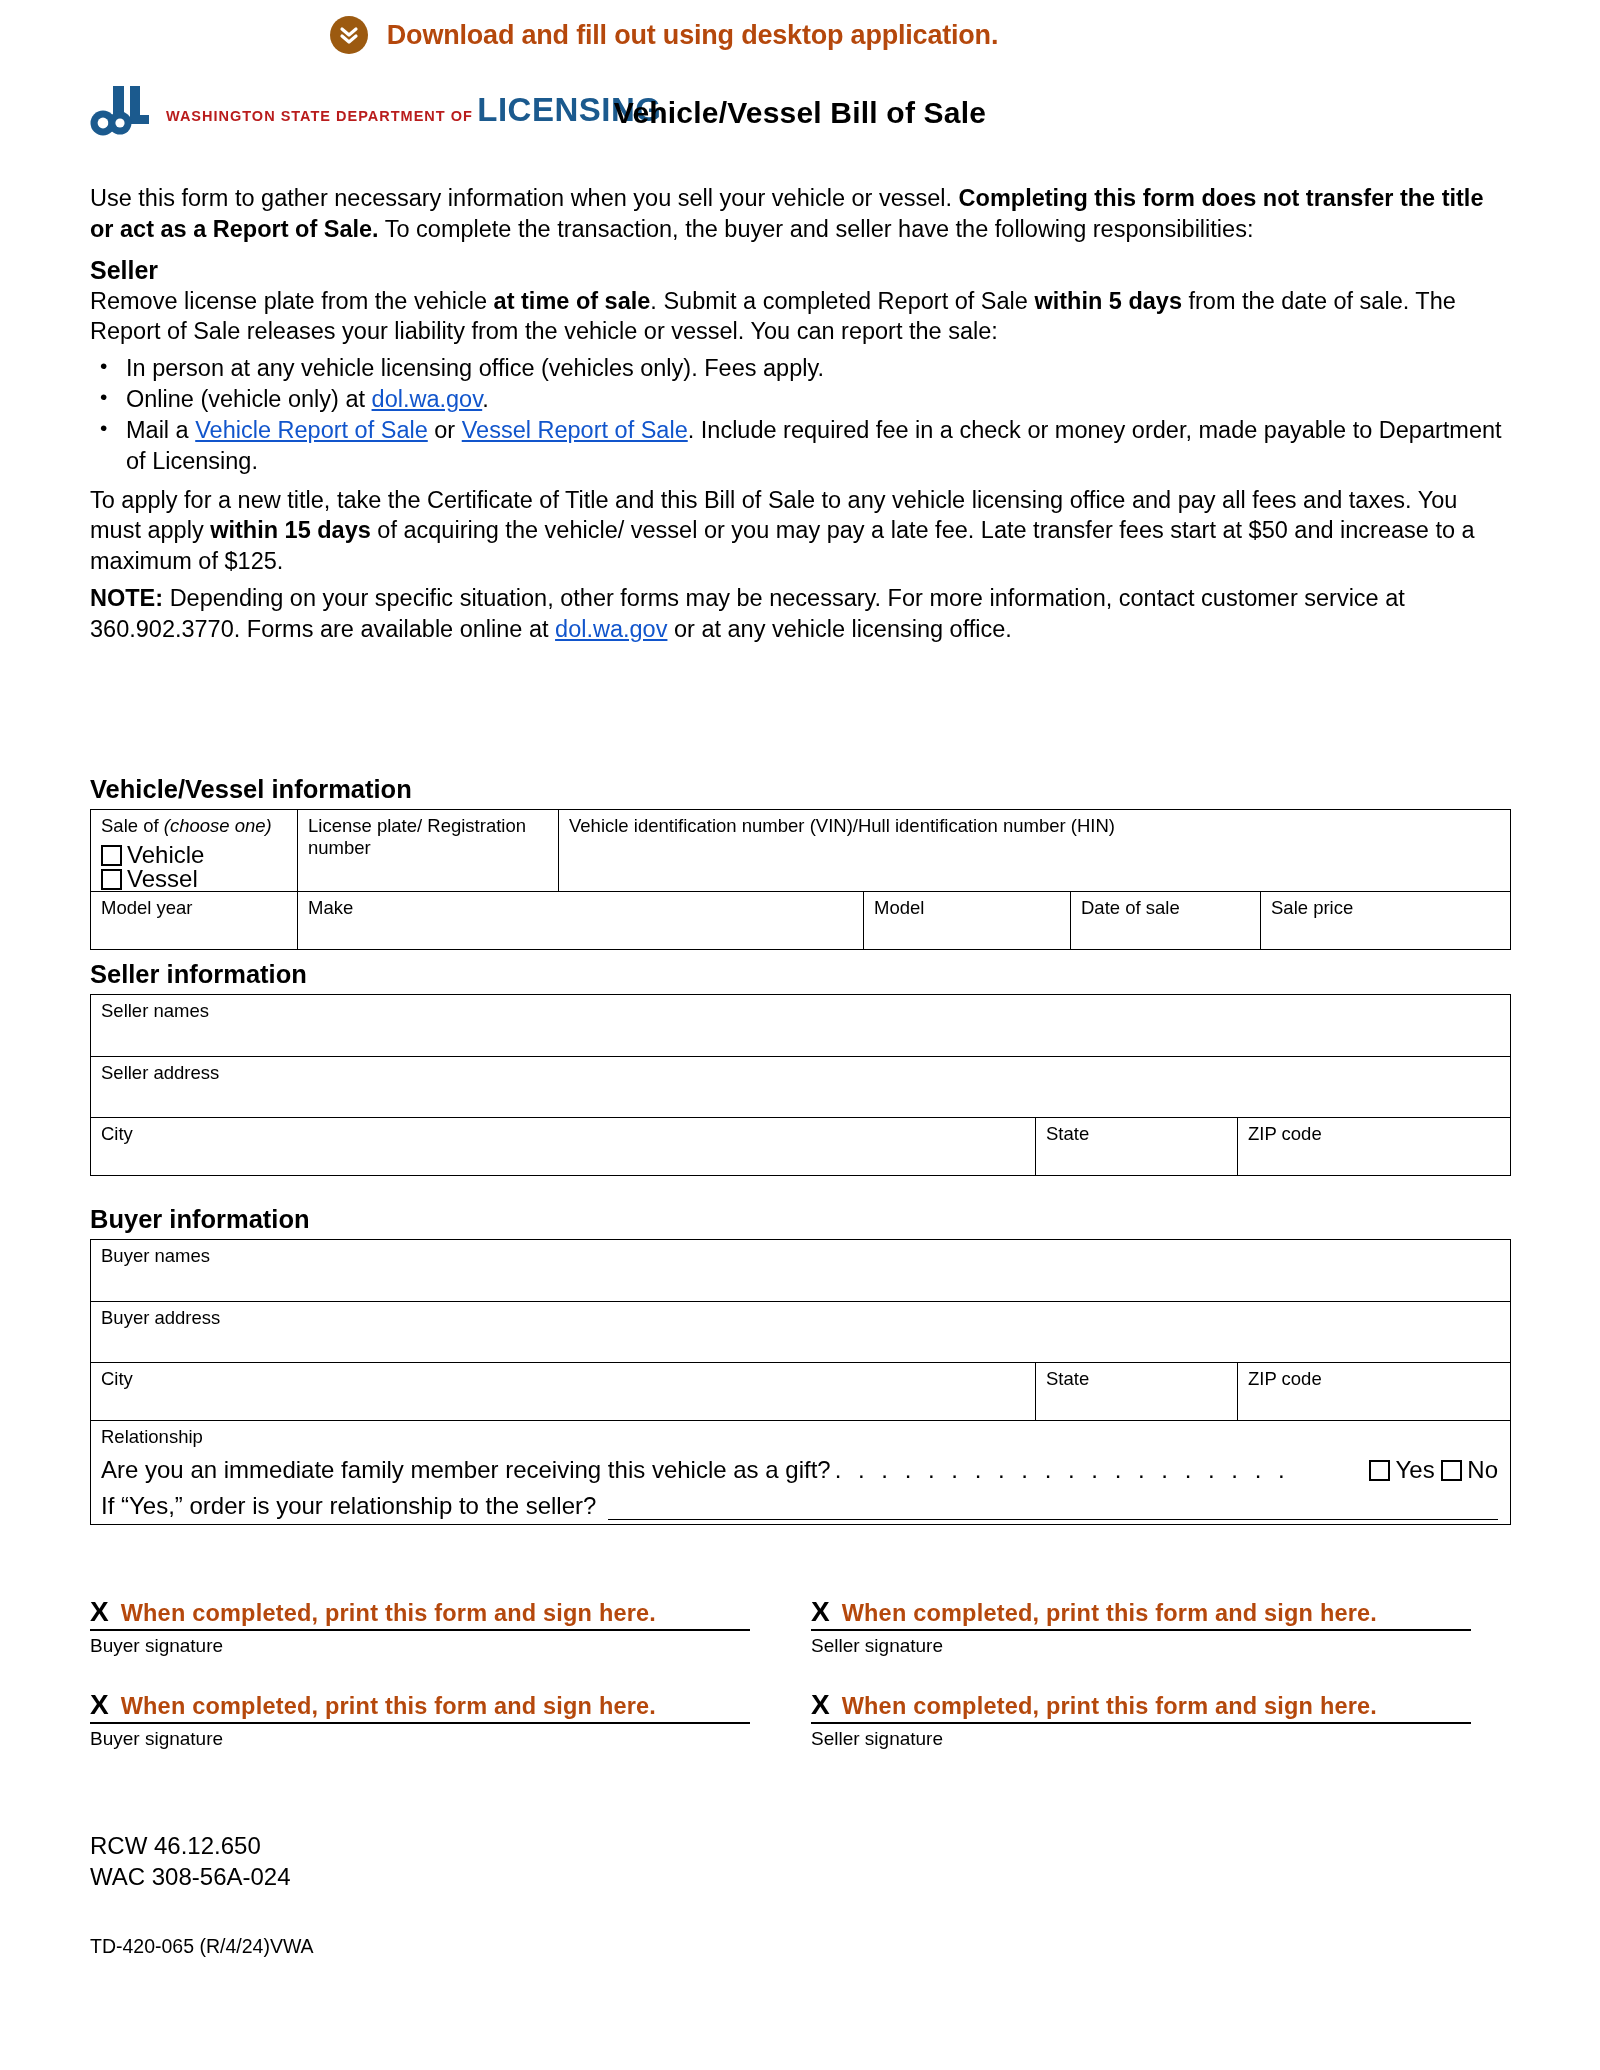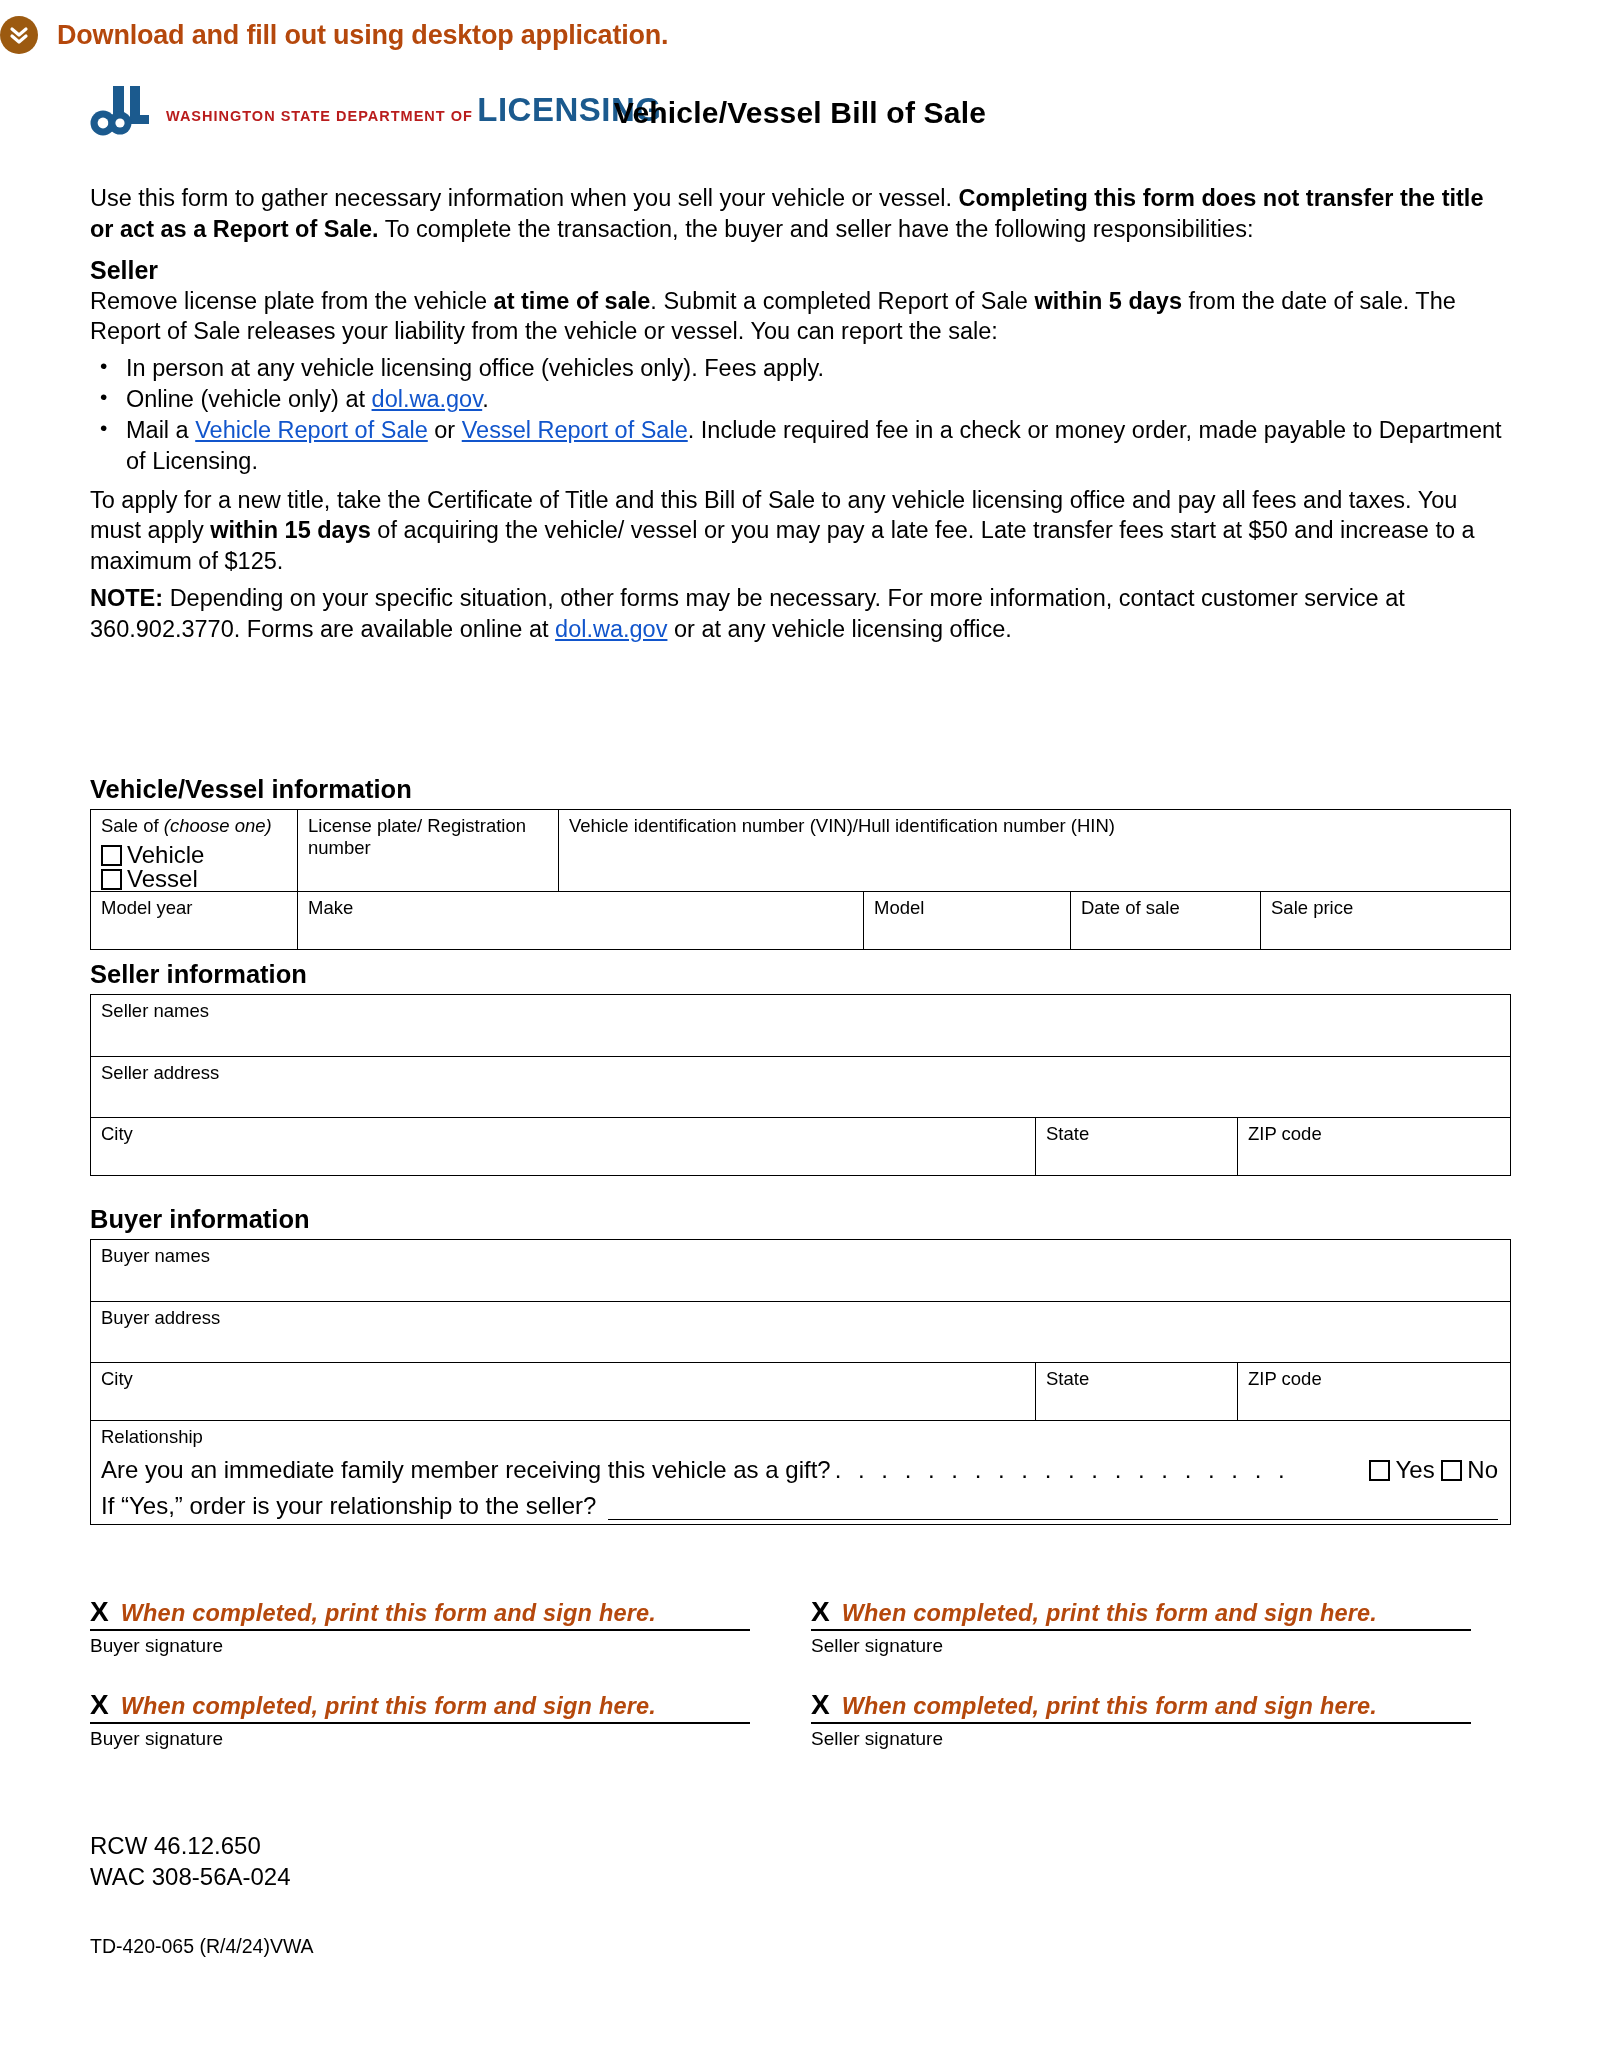--- a/index.html
+++ b/index.html
@@ -13,21 +13,21 @@
     position: relative;
     overflow: hidden;
   }
 
   .page { position: relative; width: 1600px; height: 2070px; }
 
   
   .banner {
     position: absolute;
     top: 16px; left: 0; width: 1328px;
-    display: flex; align-items: center; 
+    display: flex; align-items: center; justify-content: center;
     gap: 19px;
   }
   .banner-icon {
     width: 38px; height: 38px; border-radius: 50%;
     background: #9c5a10;
     display: flex; align-items: center; justify-content: center;
     flex: none;
   }
   .banner-icon svg { display: block; }
   .banner-text {
@@ -131,21 +131,21 @@
     column-gap: 0; row-gap: 0;
   }
   .sig-block { width: 660px; }
   .sig-block.right { margin-left: 0; }
   .sig-line {
     display: flex; align-items: baseline;
     border-bottom: 2px solid #000; padding-bottom: 2px;
   }
   .sig-x { font-size: 28px; font-weight: bold; margin-right: 12px; line-height: 1; }
   .sig-prompt {
-    color: #b5480c; font-weight: bold; font-style: italic;
+    color: #b5480c; font-weight: bold; 
     font-size: 23.5px; white-space: nowrap; letter-spacing: 0.2px;
   }
   .sig-caption { font-size: 19px; margin-top: 4px; }
   .sig-row-gap { height: 34px; }
 
   
   .footer { position: absolute; left: 90px; top: 1830px; }
   .footer-line { font-size: 24px; line-height: 1.30; }
   .formnum { position: absolute; left: 90px; top: 1935px; font-size: 19.5px; }
 </style>

